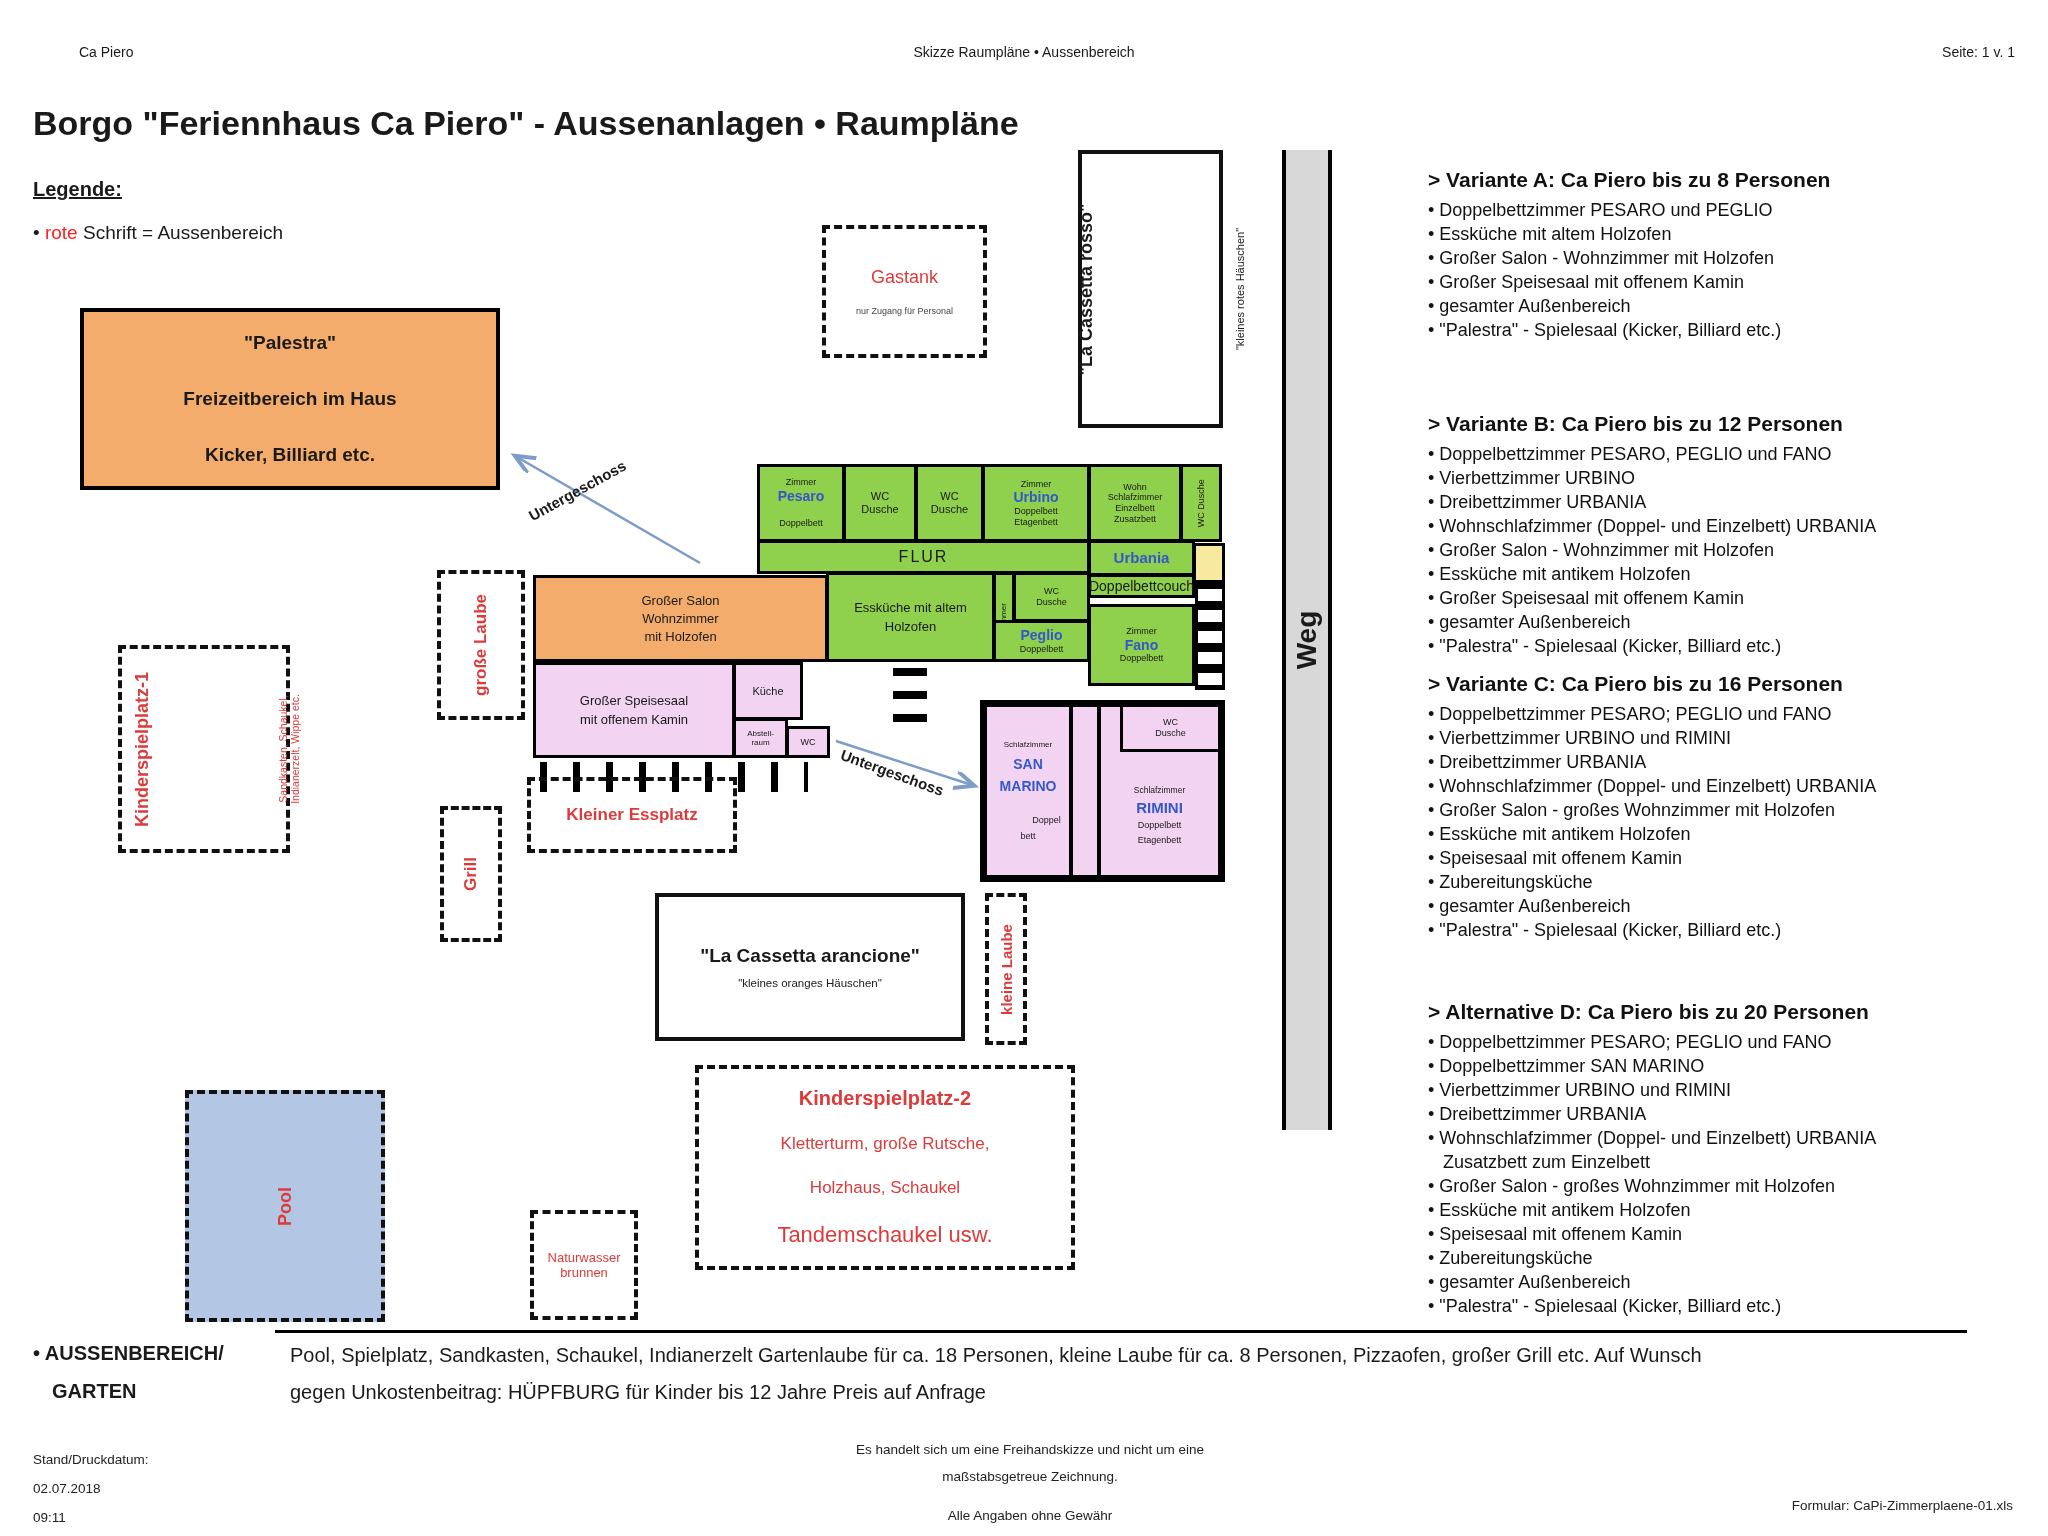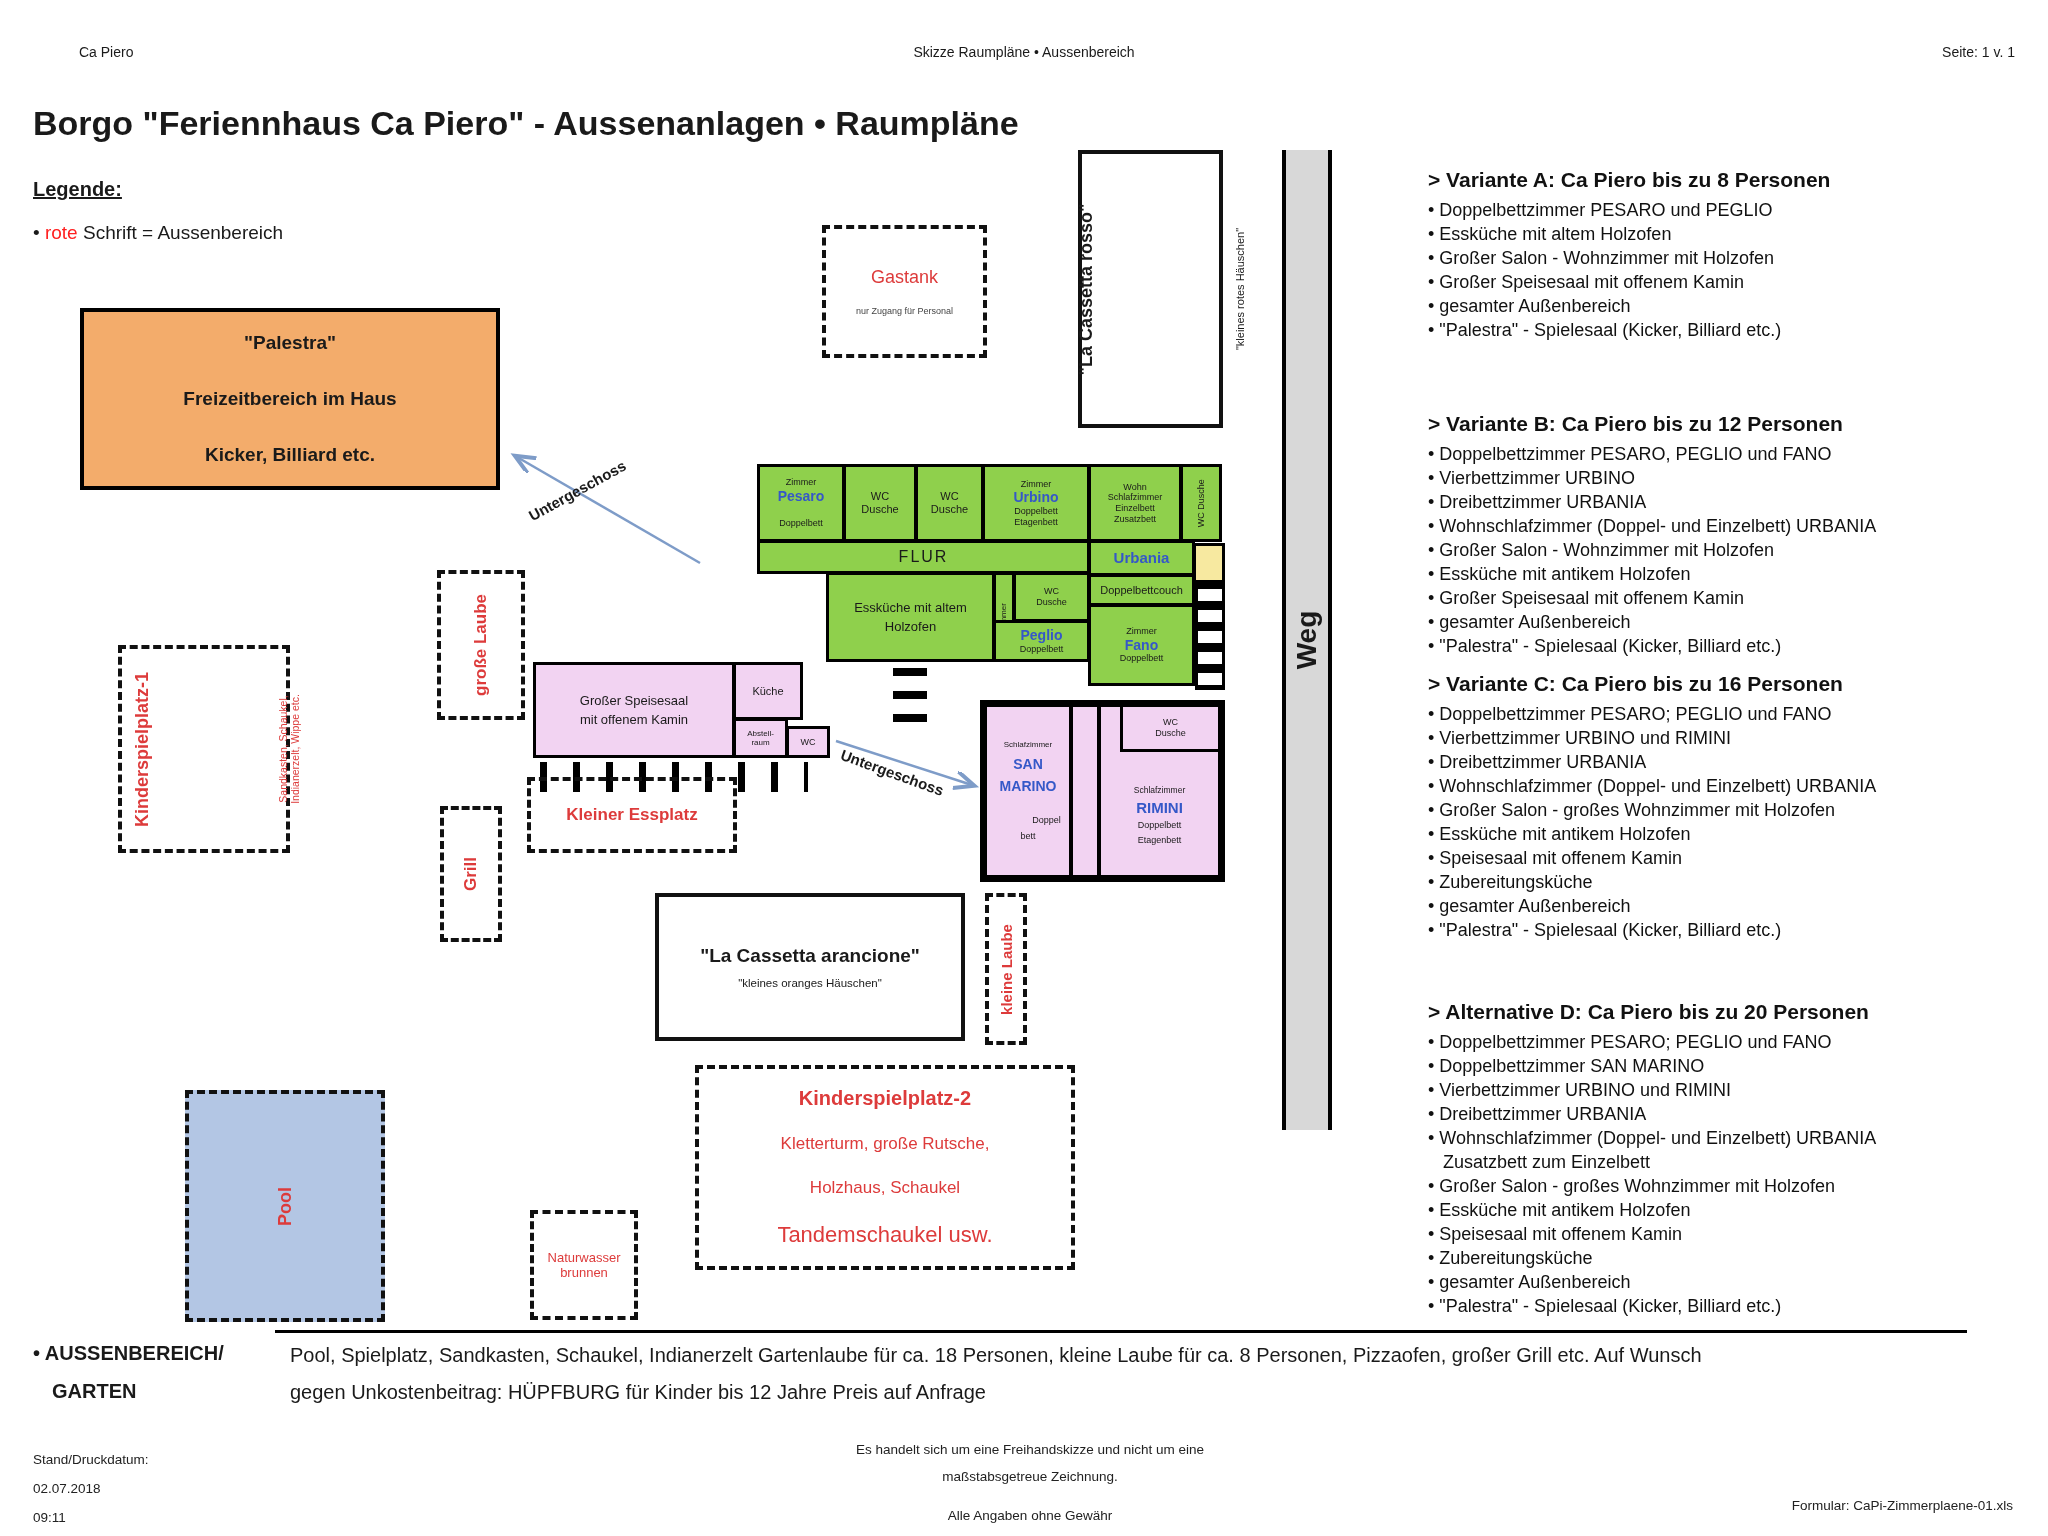--- a/index.html
+++ b/index.html
@@ -93,32 +93,37 @@
     <span class="vtext tiny">WC Dusche</span>
   </div>
   <div class="room" style="left:757px;top:540px;width:333px;height:34px;font-size:16px;letter-spacing:2px;">
     <div>FLUR</div>
   </div>
   <div class="room" style="left:1088px;top:540px;width:107px;height:36px;">
     <div class="bname" style="font-size:15px;">Urbania</div>
   </div>
   <div class="abs" style="left:1193px;top:543px;width:32px;height:44px;background:#F7E9A0;border:3px solid #000;box-sizing:border-box;"></div>
 
+  <div class="room orange" style="left:533px;top:575px;width:295px;height:87px;font-size:13px;gap:3px;">
+    <div>Großer Salon</div>
+    <div>Wohnzimmer</div>
+    <div>mit Holzofen</div>
+  </div>
   <div class="room" style="left:826px;top:572px;width:169px;height:90px;font-size:13px;gap:3px;">
     <div>Essküche mit altem</div>
     <div>Holzofen</div>
   </div>
   <div class="room ctr" style="left:993px;top:572px;width:22px;height:90px;">
     <span class="vtext" style="font-size:8px;">Zimmer</span>
   </div>
   <div class="room tiny" style="left:1013px;top:572px;width:77px;height:50px;">
     <div>WC</div>
     <div>Dusche</div>
   </div>
-  <div class="room" style="left:1088px;top:574px;width:107px;height:32px;font-size:11px;">
+  <div class="room" style="left:1088px;top:574px;width:107px;height:24px;font-size:14px;">
     <div>Doppelbettcouch</div>
   </div>
   <div class="room" style="left:993px;top:620px;width:97px;height:42px;">
     <div class="bname" style="font-size:14px;">Peglio</div>
     <div class="tiny">Doppelbett</div>
   </div>
   <div class="room" style="left:1088px;top:604px;width:107px;height:82px;">
     <div class="tiny">Zimmer</div>
     <div class="bname" style="font-size:14px;">Fano</div>
     <div class="tiny">Doppelbett</div>

